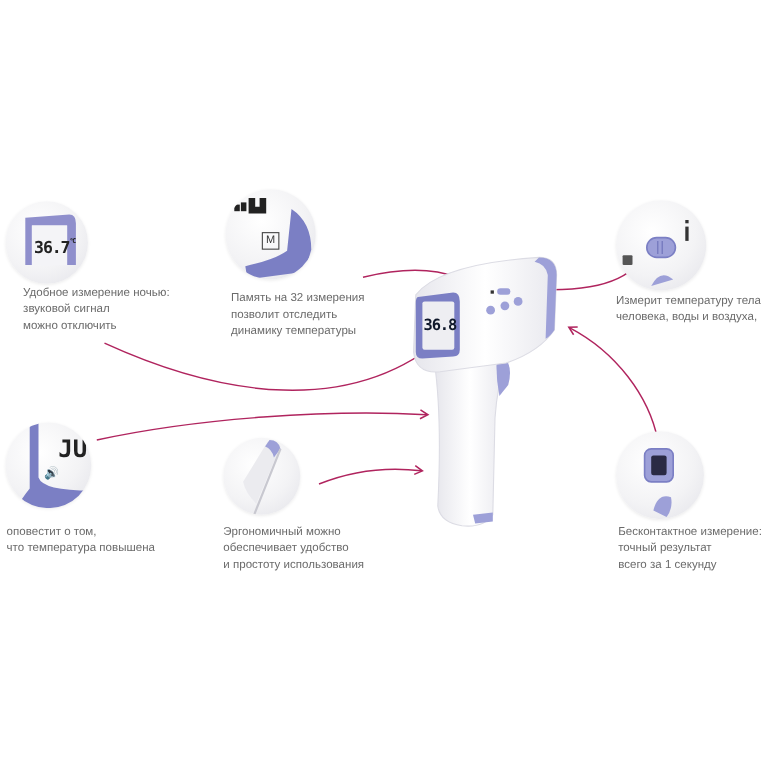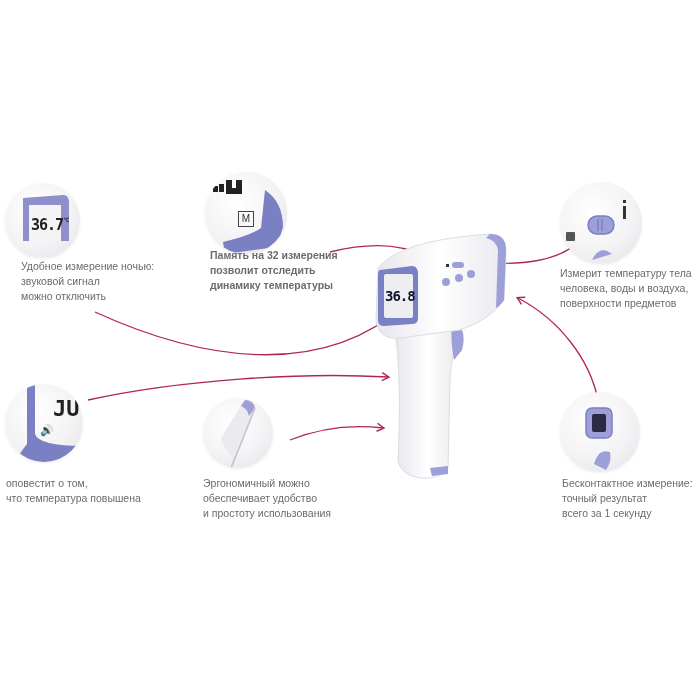--- a/index.html
+++ b/index.html
@@ -121,30 +121,29 @@
   </svg>
   <div style="position:absolute;left:45px;top:68px;font-family:'DejaVu Sans Mono',monospace;font-size:14px;font-weight:bold;color:#0f172a;letter-spacing:-1px;">36.8</div>
 </div>
 
 <div class="caption" style="left:21px;top:259px;">
   <div>Удобное измерение ночью:</div>
   <div>звуковой сигнал</div>
   <div>можно отключить</div>
 </div>
 
-<div class="caption" style="left:210px;top:248px;font-weight:bold;">
+<div class="caption" style="left:210px;top:264px;">
   <div>Память на 32 измерения</div>
   <div>позволит отследить</div>
   <div>динамику температуры</div>
 </div>
 
 <div class="caption" style="left:560px;top:266px;">
   <div>Измерит температуру тела</div>
   <div>человека, воды и воздуха,</div>
-  <div>поверхности предметов</div>
 </div>
 
 <div class="caption" style="left:6px;top:476px;">
   <div>оповестит о том,</div>
   <div>что температура повышена</div>
 </div>
 
 <div class="caption" style="left:203px;top:476px;">
   <div>Эргономичный можно</div>
   <div>обеспечивает удобство</div>

